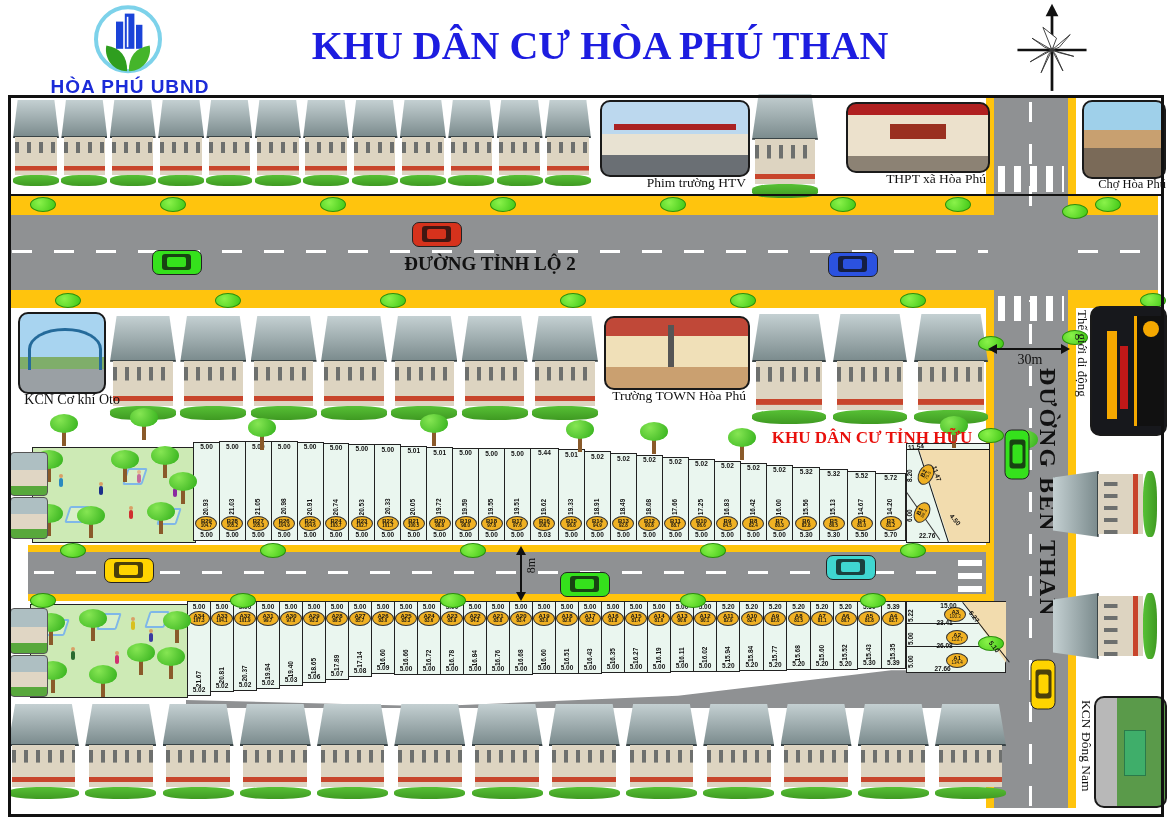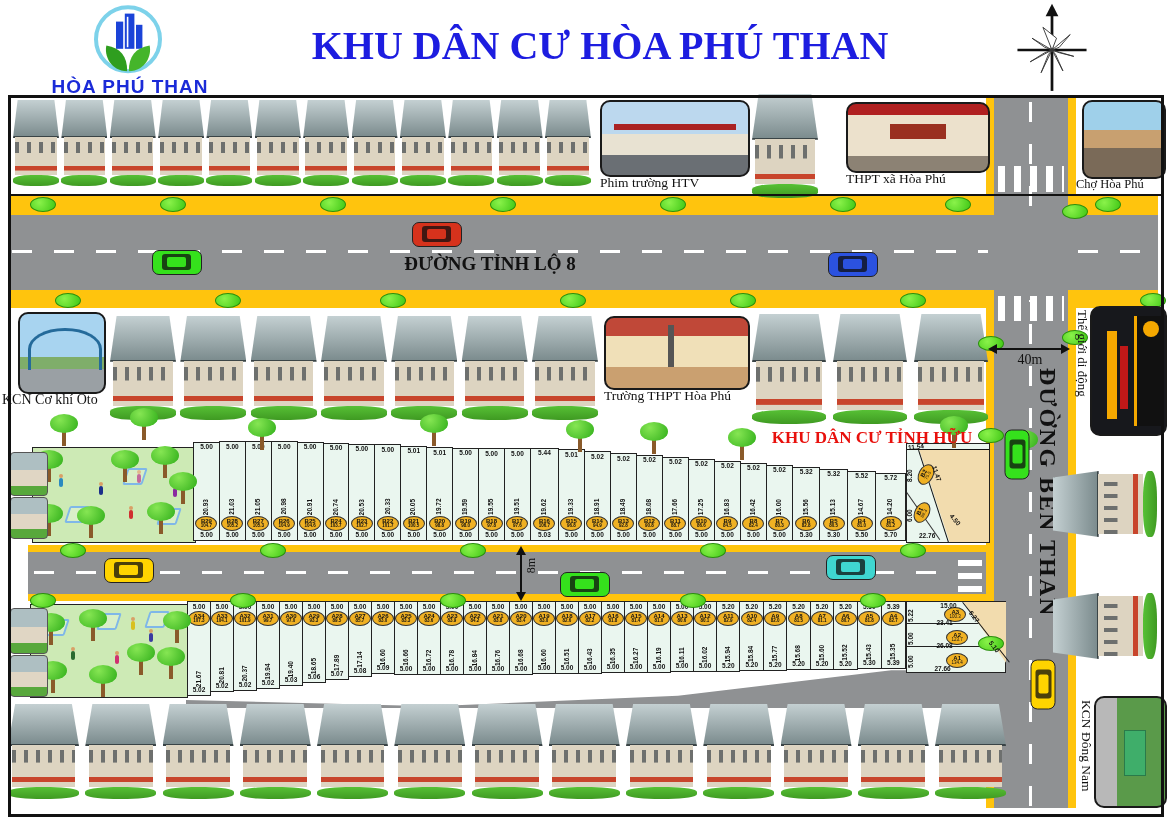--- a/index.html
+++ b/index.html
@@ -52,21 +52,21 @@
         background-image:repeating-linear-gradient(90deg,rgba(35,45,55,.6) 0 4px,rgba(0,0,0,0) 4px 12px),
                          linear-gradient(#c8452c,#c8452c);
         background-size:100% 30%,100% 12%;background-repeat:no-repeat;background-position:0 18%,0 88%}
   .house .h-green{position:absolute;left:0;right:0;bottom:0;height:13%;border-radius:40%;
         background:linear-gradient(#57c035,#3f9a22)}
   .house.mid{width:66px;height:104px}
   .house.big{width:74px;height:110px}
   .house.bot{width:71px;height:95px}
   
   .photo{border:2.5px solid #1a1a1a;border-radius:10px;overflow:hidden;z-index:13}
-  .photo-label{font-family:"Liberation Serif",serif;font-size:13.5px;text-align:left;z-index:13}
+  .photo-label{font-family:"Liberation Serif",serif;font-size:13.5px;text-align:right;z-index:13}
   .vlabel{writing-mode:vertical-rl;font-family:"Liberation Serif",serif;font-size:13px;z-index:13}
   .thumb{border:1.5px solid #555;border-radius:4px;background:
      linear-gradient(180deg,#aebfc2 0 40%,#e0d6c4 40% 78%,#58a83c 78% 100%);z-index:12}
   
   .lots{display:flex;z-index:10}
   .lots.bot{align-items:flex-end}
   .lots.top{align-items:flex-start}
   .lot{position:relative;flex-basis:0;background:#eaf6ef;border:1px solid #222;margin-left:-1px;
        display:flex;flex-direction:column;align-items:center;font-size:6.5px;font-weight:bold;line-height:1}
   .lot .dt{margin-top:1.5px;white-space:nowrap}
@@ -90,21 +90,21 @@
 
 <svg class="abs logo-circle" viewBox="0 0 100 100">
   <circle cx="50" cy="44" r="40" fill="none" stroke="#7dd2ea" stroke-width="5"></circle>
   <rect x="35" y="22" width="9" height="34" fill="#1b43d8"></rect>
   <rect x="46" y="12" width="12" height="44" fill="#1b43d8"></rect>
   <rect x="60" y="26" width="8" height="30" fill="#1b43d8"></rect>
   <rect x="48.5" y="16" width="2" height="38" fill="#fff"></rect>
   <path d="M49,84 C28,84 20,64 23,52 C41,55 49,66 49,84 Z" fill="#2f9e1f"></path>
   <path d="M51,84 C72,84 80,64 77,52 C59,55 51,66 51,84 Z" fill="#45b52a"></path>
 </svg>
-<div class="abs logo-word">HÒA PHÚ THAN</div>
+<div class="abs logo-word">HÒA PHÚ UBND</div>
 <div class="abs page-title">KHU DÂN CƯ HÒA PHÚ THAN</div>
 <svg class="abs compass" viewBox="0 0 100 110">
   <line x1="50" y1="14" x2="50" y2="100" stroke="#111" stroke-width="3"></line>
   <line x1="12" y1="55" x2="88" y2="55" stroke="#111" stroke-width="3"></line>
   <polygon points="50,4 43,18 57,18" fill="#111"></polygon>
   <g fill="#fff" stroke="#333" stroke-width="1">
     <polygon points="50,55 40,30 55,42"></polygon>
       <polygon points="50,55 70,38 58,52"></polygon>
     <polygon points="50,55 74,62 58,58"></polygon>
       <polygon points="50,55 62,78 54,60"></polygon>
@@ -124,21 +124,21 @@
 <div class="abs asphalt" style="left:994px;top:98px;width:74px;height:710px"></div>
 <div class="abs dash-v" style="left:1029px;top:100px;height:106px"></div>
 <div class="abs dash-v" style="left:1029px;top:300px;height:506px"></div>
 <div class="abs xwalk-v" style="left:998px;top:166px;width:66px;height:26px"></div>
 <div class="abs xwalk-v" style="left:998px;top:296px;width:66px;height:25px"></div>
 <div class="abs vroad-label" style="left:1034px;top:368px;height:260px">ĐƯỜNG BẾN THAN</div>
 
 <div class="abs asphalt" style="left:8px;top:215px;width:1150px;height:75px"></div>
 <div class="abs dash-h" style="left:12px;top:250px;width:976px"></div>
 <div class="abs dash-h" style="left:1078px;top:250px;width:80px"></div>
-<div class="abs road-label" style="left:300px;top:253px;width:380px">ĐƯỜNG TỈNH LỘ 8</div>
+<div class="abs road-label" style="left:300px;top:253px;width:380px">ĐƯỜNG TỈNH LỘ 2</div>
 <div class="abs car" style="left:152px;top:250px;background:#35e11c">
     <div class="cab"></div>
     <div class="glass" style="background:#35e11c"></div>
   </div>
 <div class="abs car" style="left:412px;top:222px;background:#d6321c">
     <div class="cab"></div>
     <div class="glass" style="background:#d6321c"></div>
   </div>
 <div class="abs car" style="left:828px;top:252px;background:#2b52e0">
     <div class="cab"></div>
@@ -276,21 +276,21 @@
     <div class="house mid">
       <div class="h-roof"></div>
       <div class="h-body"></div>
       <div class="h-green"></div>
     </div>
   </div>
 <div class="abs photo" style="left:604px;top:316px;width:142px;height:70px;
      background:linear-gradient(180deg,#c04838 0 26%,#f0e0b8 26% 70%,#caa070 70% 100%)">
   <div class="abs" style="left:44%;top:10%;width:4%;height:60%;background:#555"></div>
 </div>
-<div class="abs photo-label" style="left:604px;top:388px;width:142px">Trường THPT Hòa Phú</div>
+<div class="abs photo-label" style="left:604px;top:388px;width:142px">Trường TOWN Hòa Phú</div>
 <div class="abs houses" id="houses-midr" style="left:752px;top:314px;width:236px;height:110px">
     <div class="house big">
       <div class="h-roof"></div>
       <div class="h-body"></div>
       <div class="h-green"></div>
     </div>
     <div class="house big">
       <div class="h-roof"></div>
       <div class="h-body"></div>
       <div class="h-green"></div>
@@ -299,21 +299,21 @@
       <div class="h-roof"></div>
       <div class="h-body"></div>
       <div class="h-green"></div>
     </div>
   </div>
 <div class="abs redlabel" style="left:752px;top:428px;width:240px;text-align:center">KHU DÂN CƯ TỈNH HỮU</div>
 
 <div class="abs arrow-line" style="left:992px;top:348px;width:74px;height:2px;z-index:14"></div>
 <div class="abs tri" style="left:988px;top:344px;border-top:5px solid rgba(0,0,0,0);border-bottom:5px solid rgba(0,0,0,0);border-right:9px solid #111;z-index:14"></div>
 <div class="abs tri" style="left:1061px;top:344px;border-top:5px solid rgba(0,0,0,0);border-bottom:5px solid rgba(0,0,0,0);border-left:9px solid #111;z-index:14"></div>
-<div class="abs" style="left:1002px;top:352px;width:56px;text-align:center;font-family:'Liberation Serif',serif;font-size:14px;z-index:14">40m</div>
+<div class="abs" style="left:1002px;top:352px;width:56px;text-align:center;font-family:'Liberation Serif',serif;font-size:14px;z-index:14">30m</div>
 
 <div class="abs park" id="park-b" style="left:32px;top:447px;width:162px;height:94px">
     <div class="abs tree" style="left:2px;top:2px">
       <div class="trunk"></div>
       <div class="crown"></div>
     </div>
     <div class="abs tree" style="left:78px;top:2px">
       <div class="trunk"></div>
       <div class="crown"></div>
     </div>

